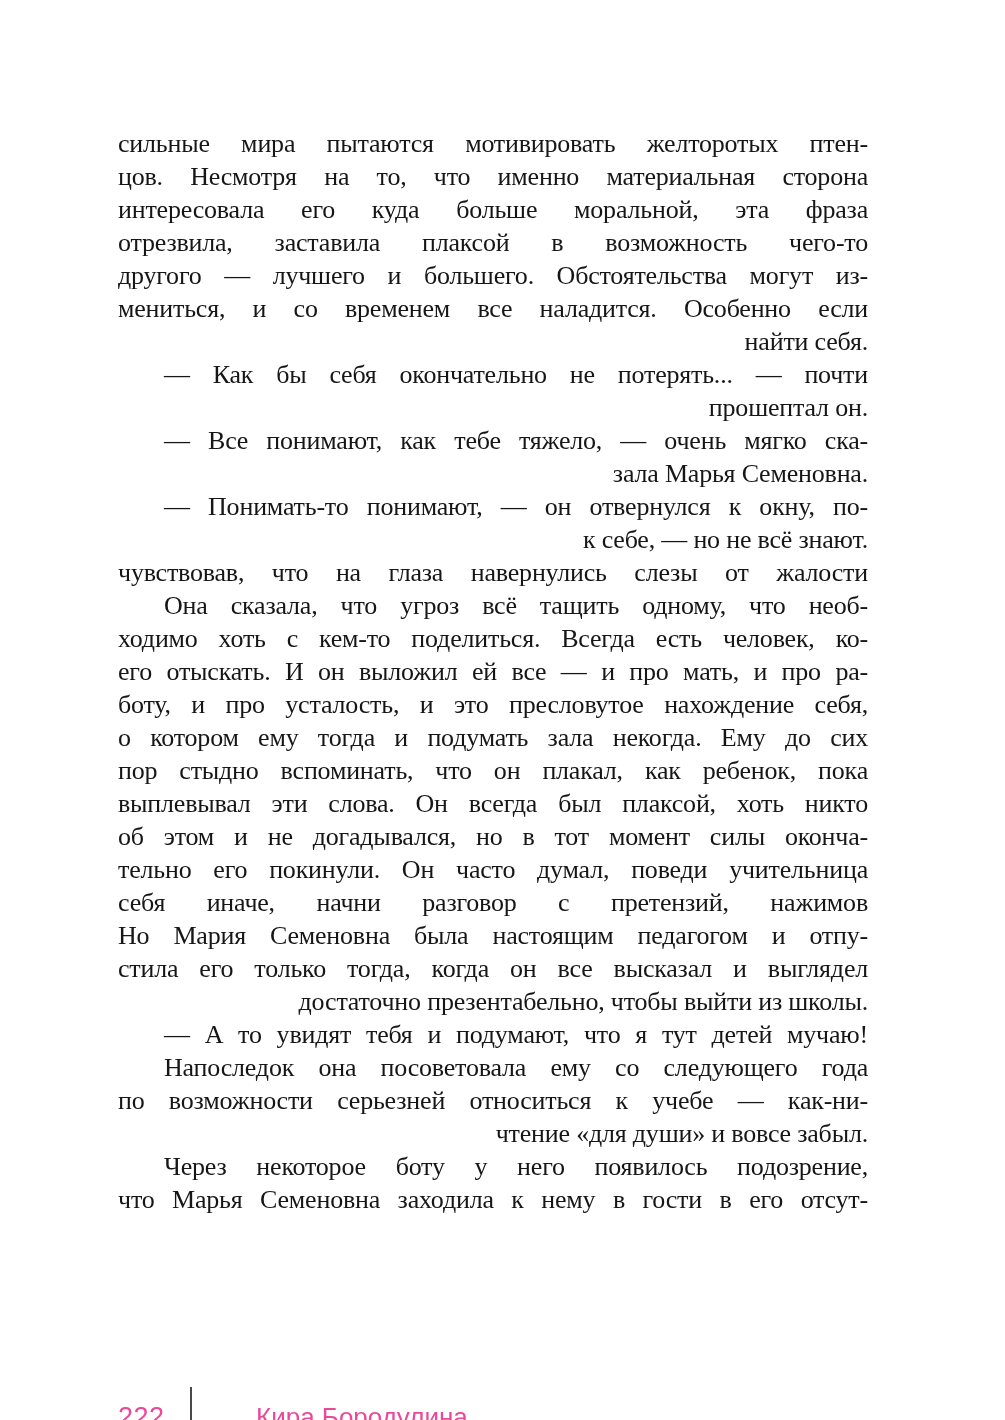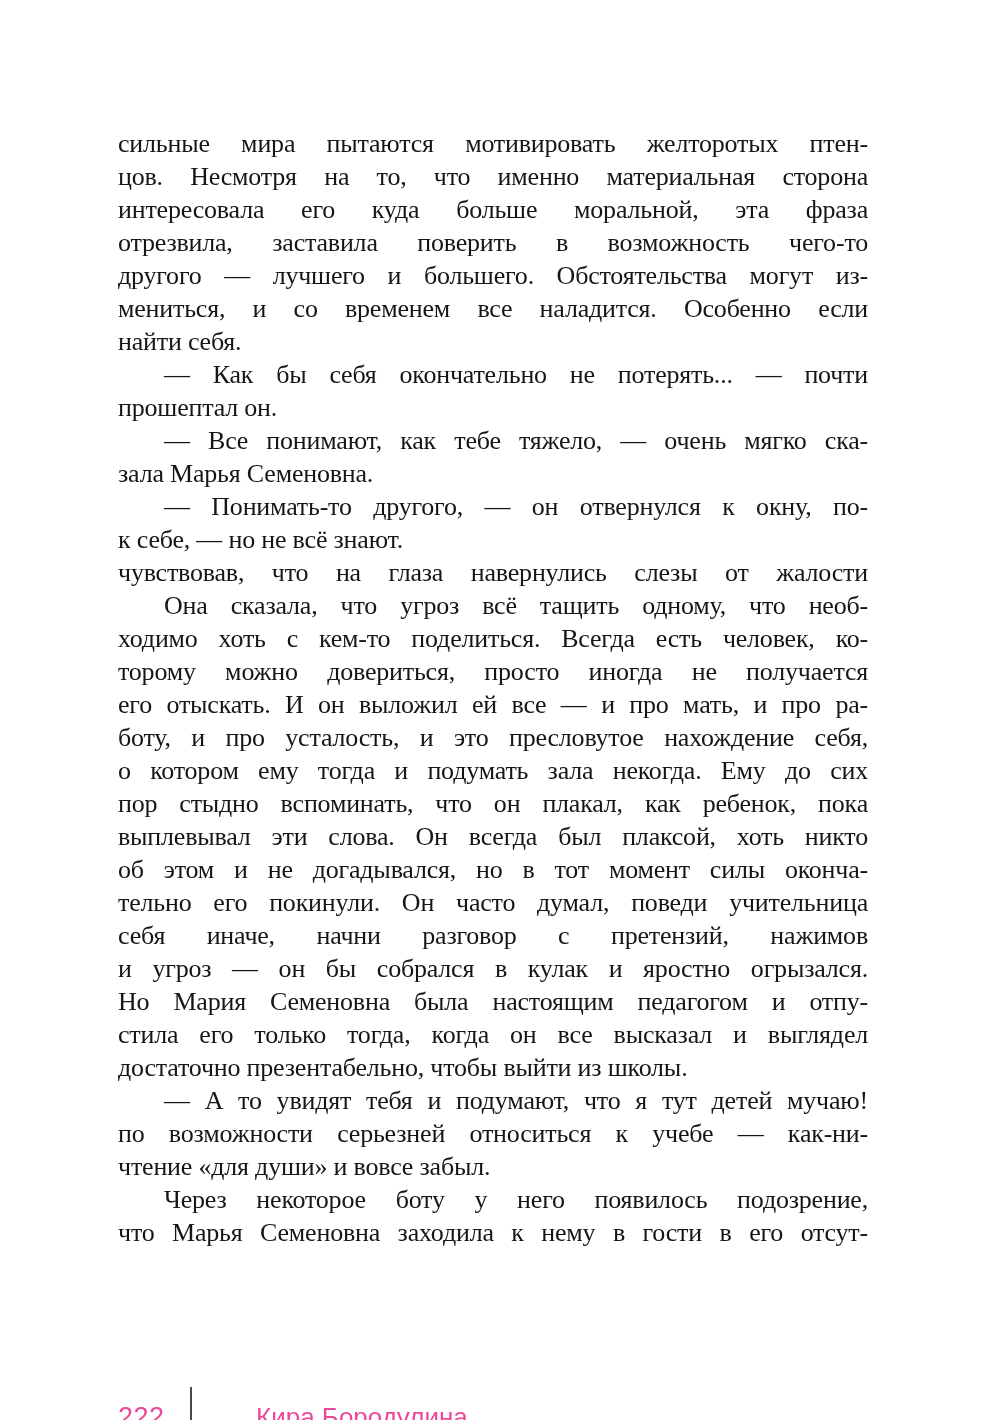--- a/index.html
+++ b/index.html
@@ -25,21 +25,21 @@
     width: 750px;
     font-family: "Liberation Serif", "DejaVu Serif", serif;
     font-size: 26px;
     line-height: 33px;
     color: #161616;
     letter-spacing: -0.2px;
   }
   .line {
     height: 33px;
     overflow: hidden;
-    text-align: left;
+    text-align: right;
   }
   .line.j {
     text-align: justify;
     text-align-last: justify;
     font-family: Liberation Serif, serif;
   }
   .line.ind {
     text-indent: 46px;
   }
   .footer {
@@ -70,47 +70,46 @@
 </head>
 <body>
 
 <div class="page">
 
   <div class="text-block">
 
   <div class="line j">сильные мира пытаются мотивировать желторотых птен-</div>
       <div class="line j">цов. Несмотря на то, что именно материальная сторона</div>
       <div class="line j">интересовала его куда больше моральной, эта фраза</div>
-      <div class="line j">отрезвила, заставила поверить в возможность чего-то</div>
+      <div class="line j">отрезвила, заставила плаксой в возможность чего-то</div>
       <div class="line j">другого — лучшего и большего. Обстоятельства могут из-</div>
       <div class="line j">мениться, и со временем все наладится. Особенно если</div>
       <div class="line">найти себя.</div>
       <div class="line j ind">— Как бы себя окончательно не потерять... — почти</div>
       <div class="line">прошептал он.</div>
       <div class="line j ind">— Все понимают, как тебе тяжело, — очень мягко ска-</div>
       <div class="line">зала Марья Семеновна.</div>
-      <div class="line j ind">— Понимать-то другого, — он отвернулся к окну, по-</div>
+      <div class="line j ind">— Понимать-то понимают, — он отвернулся к окну, по-</div>
       <div class="line">к себе, — но не всё знают.</div>
       <div class="line j">чувствовав, что на глаза навернулись слезы от жалости</div>
       <div class="line j ind">Она сказала, что угроз всё тащить одному, что необ-</div>
       <div class="line j">ходимо хоть с кем-то поделиться. Всегда есть человек, ко-</div>
-      <div class="line j">торому можно довериться, просто иногда не получается</div>
       <div class="line j">его отыскать. И он выложил ей все — и про мать, и про ра-</div>
       <div class="line j">боту, и про усталость, и это пресловутое нахождение себя,</div>
       <div class="line j">о котором ему тогда и подумать зала некогда. Ему до сих</div>
       <div class="line j">пор стыдно вспоминать, что он плакал, как ребенок, пока</div>
       <div class="line j">выплевывал эти слова. Он всегда был плаксой, хоть никто</div>
       <div class="line j">об этом и не догадывался, но в тот момент силы оконча-</div>
       <div class="line j">тельно его покинули. Он часто думал, поведи учительница</div>
       <div class="line j">себя иначе, начни разговор с претензий, нажимов</div>
-      <div class="line j">и угроз — он бы собрался в кулак и яростно огрызался.</div>
       <div class="line j">Но Мария Семеновна была настоящим педагогом и отпу-</div>
       <div class="line j">стила его только тогда, когда он все высказал и выглядел</div>
       <div class="line">достаточно презентабельно, чтобы выйти из школы.</div>
       <div class="line j ind">— А то увидят тебя и подумают, что я тут детей мучаю!</div>
+      <div class="line j ind">Напоследок она посоветовала ему со следующего года</div>
       <div class="line j">по возможности серьезней относиться к учебе — как-ни-</div>
       <div class="line">чтение «для души» и вовсе забыл.</div>
       <div class="line j ind">Через некоторое боту у него появилось подозрение,</div>
       <div class="line j">что Марья Семеновна заходила к нему в гости в его отсут-</div>
     </div>
 
   <div class="footer">
     <div class="page-num">222</div>
     <div class="divider"></div>
     <div class="author">Кира Бородулина</div>

